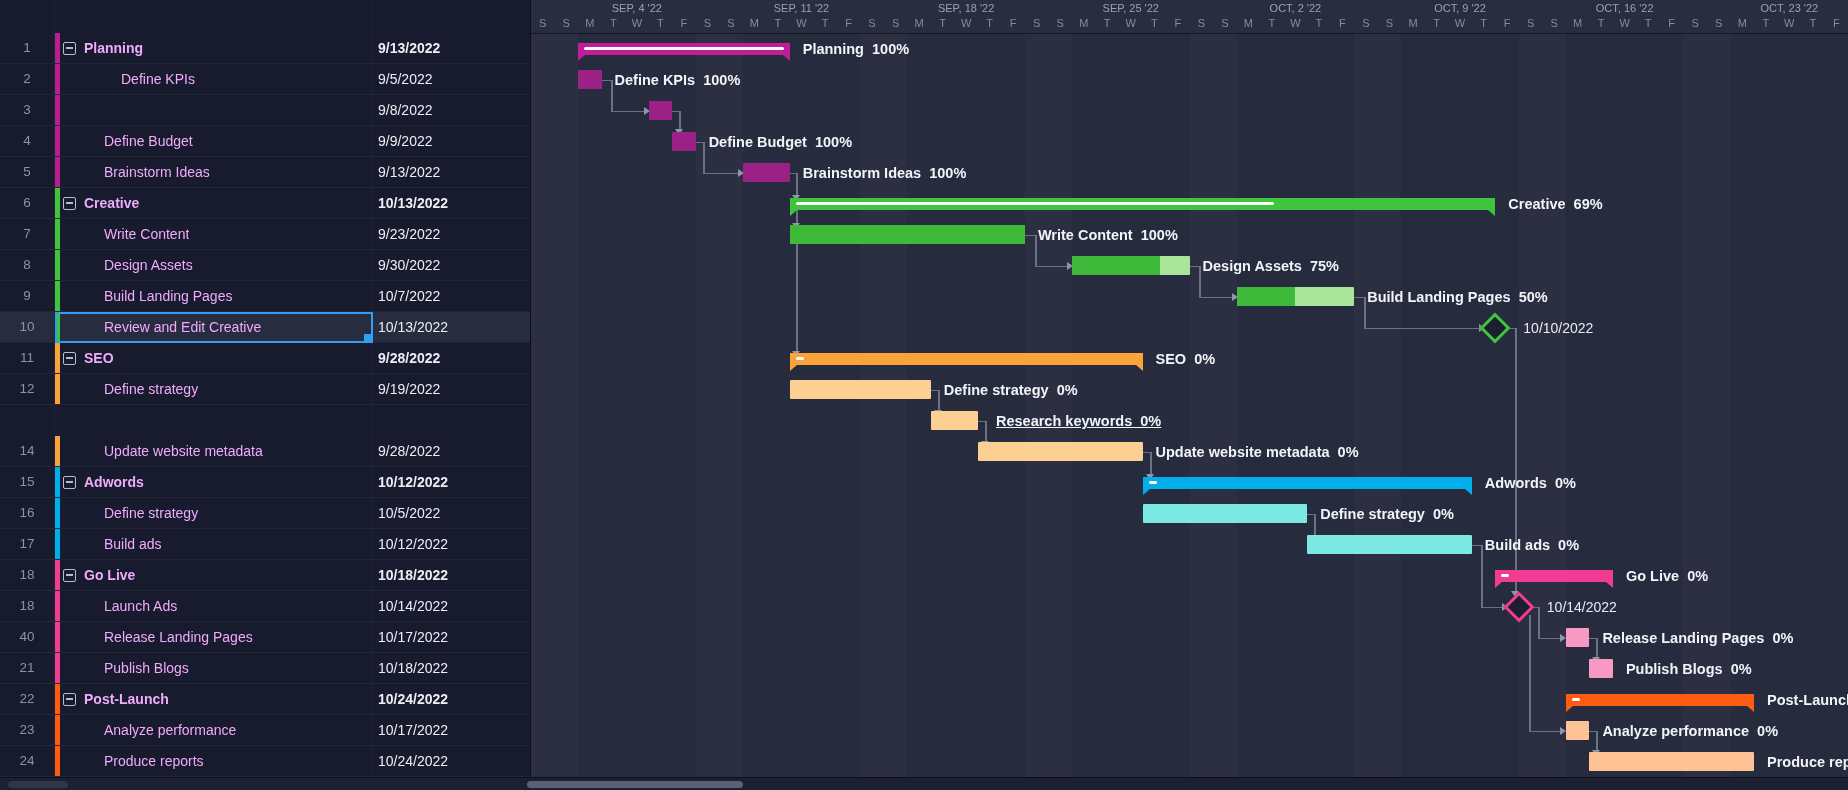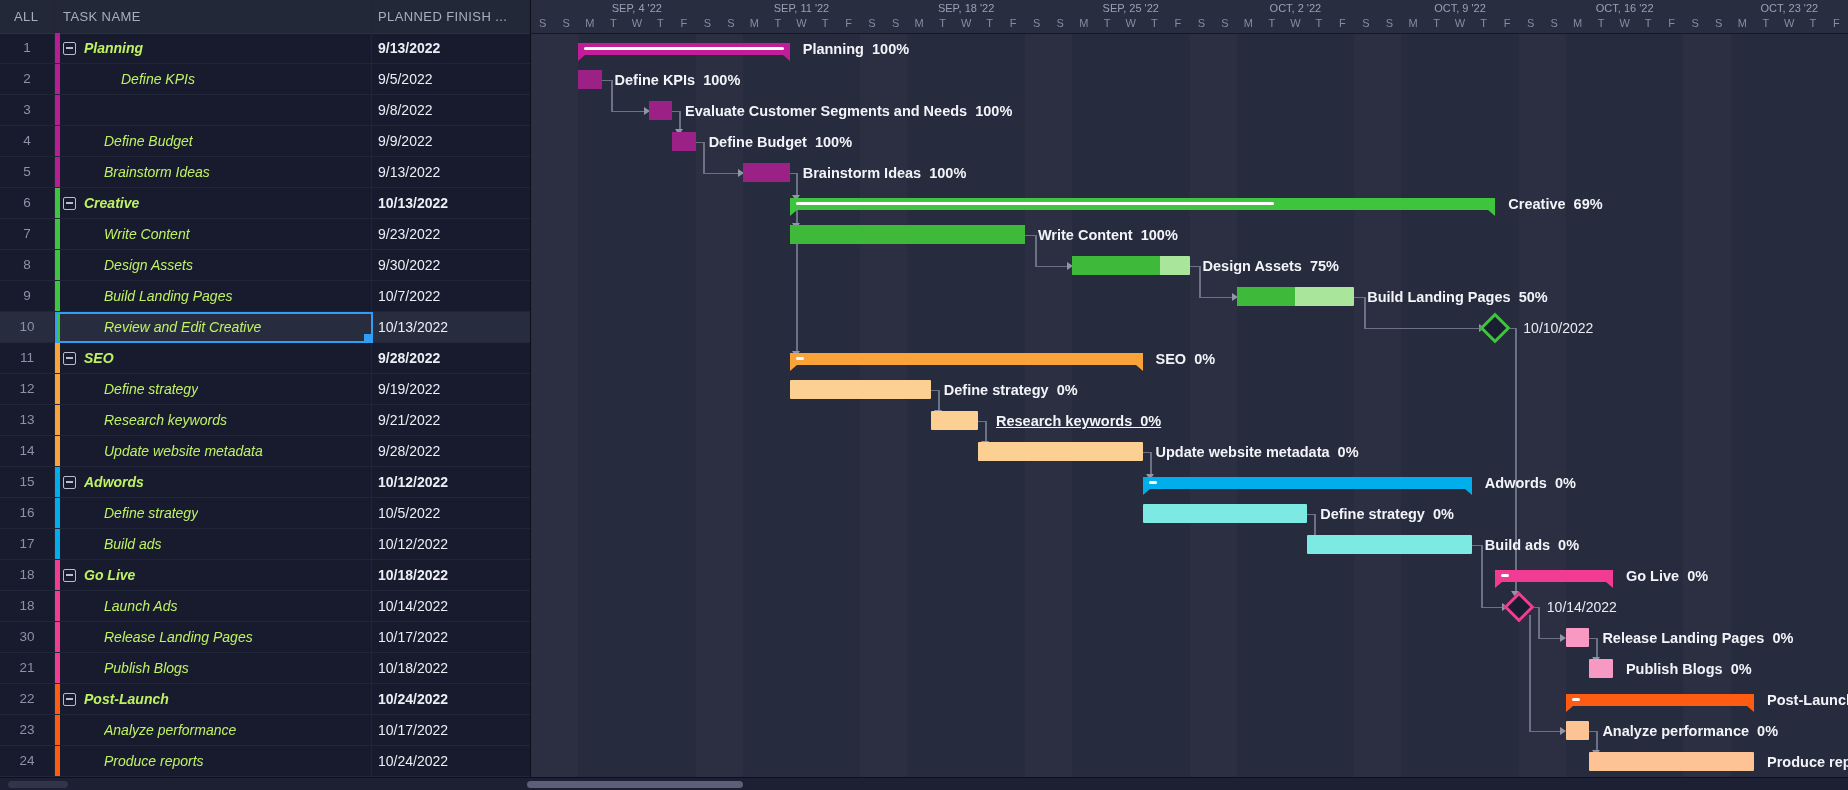--- a/index.html
+++ b/index.html
@@ -8,21 +8,21 @@
   
   .lpanel{position:absolute;left:0;top:0;width:531px;height:777px;background:#181b2d;overflow:hidden;}
   .lheader{position:absolute;left:0;top:0;width:531px;height:33px;background:#232839;
            border-bottom:1px solid #2c3044;color:#a9aebf;font-size:13px;letter-spacing:.4px;}
   .lh{position:absolute;top:9px;white-space:nowrap;}
   .lrows{position:absolute;left:0;top:33px;width:531px;height:744px;}
   .lrow{position:absolute;left:0;width:531px;height:31px;box-sizing:border-box;border-bottom:1px solid #222639;}
   .lrow.selected{background:#282c3f;}
   .num{position:absolute;left:0;top:0;width:54px;text-align:center;line-height:30px;color:#8d92a6;font-size:13.5px;}
   .strip{position:absolute;left:55px;top:0;width:5px;height:30px;}
-  .tname{position:absolute;top:0;line-height:30px;color:#bef264;font-size:14px;white-space:nowrap;max-width:265px;overflow:hidden;font-style:italic;}
+  .tname{position:absolute;top:0;line-height:30px;color:#f0abfc;font-size:14px;white-space:nowrap;max-width:265px;overflow:hidden;}
   .tname.grp{font-weight:bold;}
   .gicon{position:absolute;left:63px;top:9px;width:13px;height:13px;border:1.5px solid #b9bdca;border-radius:2px;box-sizing:border-box;}
   .gicon:after{content:"";position:absolute;left:2px;right:2px;top:4px;height:1.5px;background:#b9bdca;}
   .fin{position:absolute;left:378px;top:0;line-height:30px;color:#eceef5;font-size:14px;white-space:nowrap;}
   .fin.grp{font-weight:bold;}
   .vline{position:absolute;top:0;width:1px;height:777px;background:#20243650;background:#202436;}
   .sel-box{position:absolute;left:55px;top:0;width:318px;height:31px;border:2px solid #2f9ef5;box-sizing:border-box;z-index:6;}
   .sel-handle{position:absolute;right:-2px;bottom:-2px;width:9px;height:9px;background:#2f9ef5;}
   
   .cpanel{position:absolute;left:531px;top:0;width:1317px;height:777px;background:#262b3d;overflow:hidden;}
@@ -48,25 +48,20 @@
   .hs-track{position:absolute;left:0;top:777px;width:1848px;height:13px;background:#1d2032;border-top:1px solid #0d0f1b;box-sizing:border-box;}
   .hs-thumb{position:absolute;top:3px;height:7px;border-radius:4px;}
   .divider{position:absolute;left:530px;top:0;width:1px;height:777px;background:#0d0f1b;z-index:7;}
 </style>
 </head>
 <body>
 
 <div id="app">
 
   <div class="lpanel">
-    <div class="lheader">
-      <span class="lh" style="left:14px">ALL</span>
-      <span class="lh" style="left:63px">TASK NAME</span>
-      <span class="lh" style="left:378px">PLANNED FINISH ...</span>
-    </div>
     <div class="lrows" id="lrows">
         <div class="lrow" style="top: 0px;">
           <div class="num">1</div>
           <div class="strip" style="background: rgb(184, 30, 146);"></div>
           <div class="gicon"></div>
           <div class="tname grp" style="left: 84px;">Planning</div>
           <div class="fin grp">9/13/2022</div>
         </div>
         <div class="lrow" style="top: 31px;">
           <div class="num">2</div>
@@ -131,26 +126,20 @@
           <div class="gicon"></div>
           <div class="tname grp" style="left: 84px;">SEO</div>
           <div class="fin grp">9/28/2022</div>
         </div>
         <div class="lrow" style="top: 341px;">
           <div class="num">12</div>
           <div class="strip" style="background: rgb(249, 163, 57);"></div>
           <div class="tname" style="left: 104px;">Define strategy</div>
           <div class="fin">9/19/2022</div>
         </div>
-        <div class="lrow" style="top: 372px;">
-          <div class="num">13</div>
-          <div class="strip" style="background: rgb(249, 163, 57);"></div>
-          <div class="tname" style="left: 104px;">Research keywords</div>
-          <div class="fin">9/21/2022</div>
-        </div>
         <div class="lrow" style="top: 403px;">
           <div class="num">14</div>
           <div class="strip" style="background: rgb(249, 163, 57);"></div>
           <div class="tname" style="left: 104px;">Update website metadata</div>
           <div class="fin">9/28/2022</div>
         </div>
         <div class="lrow" style="top: 434px;">
           <div class="num">15</div>
           <div class="strip" style="background: rgb(0, 174, 235);"></div>
           <div class="gicon"></div>
@@ -176,21 +165,21 @@
           <div class="tname grp" style="left: 84px;">Go Live</div>
           <div class="fin grp">10/18/2022</div>
         </div>
         <div class="lrow" style="top: 558px;">
           <div class="num">18</div>
           <div class="strip" style="background: rgb(242, 59, 146);"></div>
           <div class="tname" style="left: 104px;">Launch Ads</div>
           <div class="fin">10/14/2022</div>
         </div>
         <div class="lrow" style="top: 589px;">
-          <div class="num">30</div>
+          <div class="num">40</div>
           <div class="strip" style="background: rgb(242, 59, 146);"></div>
           <div class="tname" style="left: 104px;">Release Landing Pages</div>
           <div class="fin">10/17/2022</div>
         </div>
         <div class="lrow" style="top: 620px;">
           <div class="num">21</div>
           <div class="strip" style="background: rgb(242, 59, 146);"></div>
           <div class="tname" style="left: 104px;">Publish Blogs</div>
           <div class="fin">10/18/2022</div>
         </div>
@@ -296,21 +285,20 @@
           <div class="pline" style="width: 199.68px;"></div>
         </div>
         <div class="bar-label" style="left: 271.72px; top: 6px;">Planning&nbsp; 100%</div>
         <div class="task-bar" style="left: 47.04px; top: 37px; width: 23.52px; background: rgb(155, 33, 134);">
           <div class="task-fill" style="width: 100%; background: rgb(155, 33, 134);"></div>
         </div>
         <div class="bar-label" style="left: 83.56px; top: 37px;">Define KPIs&nbsp; 100%</div>
         <div class="task-bar" style="left: 117.6px; top: 68px; width: 23.52px; background: rgb(155, 33, 134);">
           <div class="task-fill" style="width: 100%; background: rgb(155, 33, 134);"></div>
         </div>
-        <div class="bar-label" style="left: 154.12px; top: 68px;">Evaluate Customer Segments and Needs&nbsp; 100%</div>
         <div class="task-bar" style="left: 141.12px; top: 99px; width: 23.52px; background: rgb(155, 33, 134);">
           <div class="task-fill" style="width: 100%; background: rgb(155, 33, 134);"></div>
         </div>
         <div class="bar-label" style="left: 177.64px; top: 99px;">Define Budget&nbsp; 100%</div>
         <div class="task-bar" style="left: 211.68px; top: 130px; width: 47.04px; background: rgb(155, 33, 134);">
           <div class="task-fill" style="width: 100%; background: rgb(155, 33, 134);"></div>
         </div>
         <div class="bar-label" style="left: 271.72px; top: 130px;">Brainstorm Ideas&nbsp; 100%</div>
         <div class="sum-bar" style="left: 258.72px; top: 165px; width: 705.6px; background: rgb(63, 196, 61);">
           <div class="tipL" style="border-top-color: rgb(63, 196, 61);"></div>

